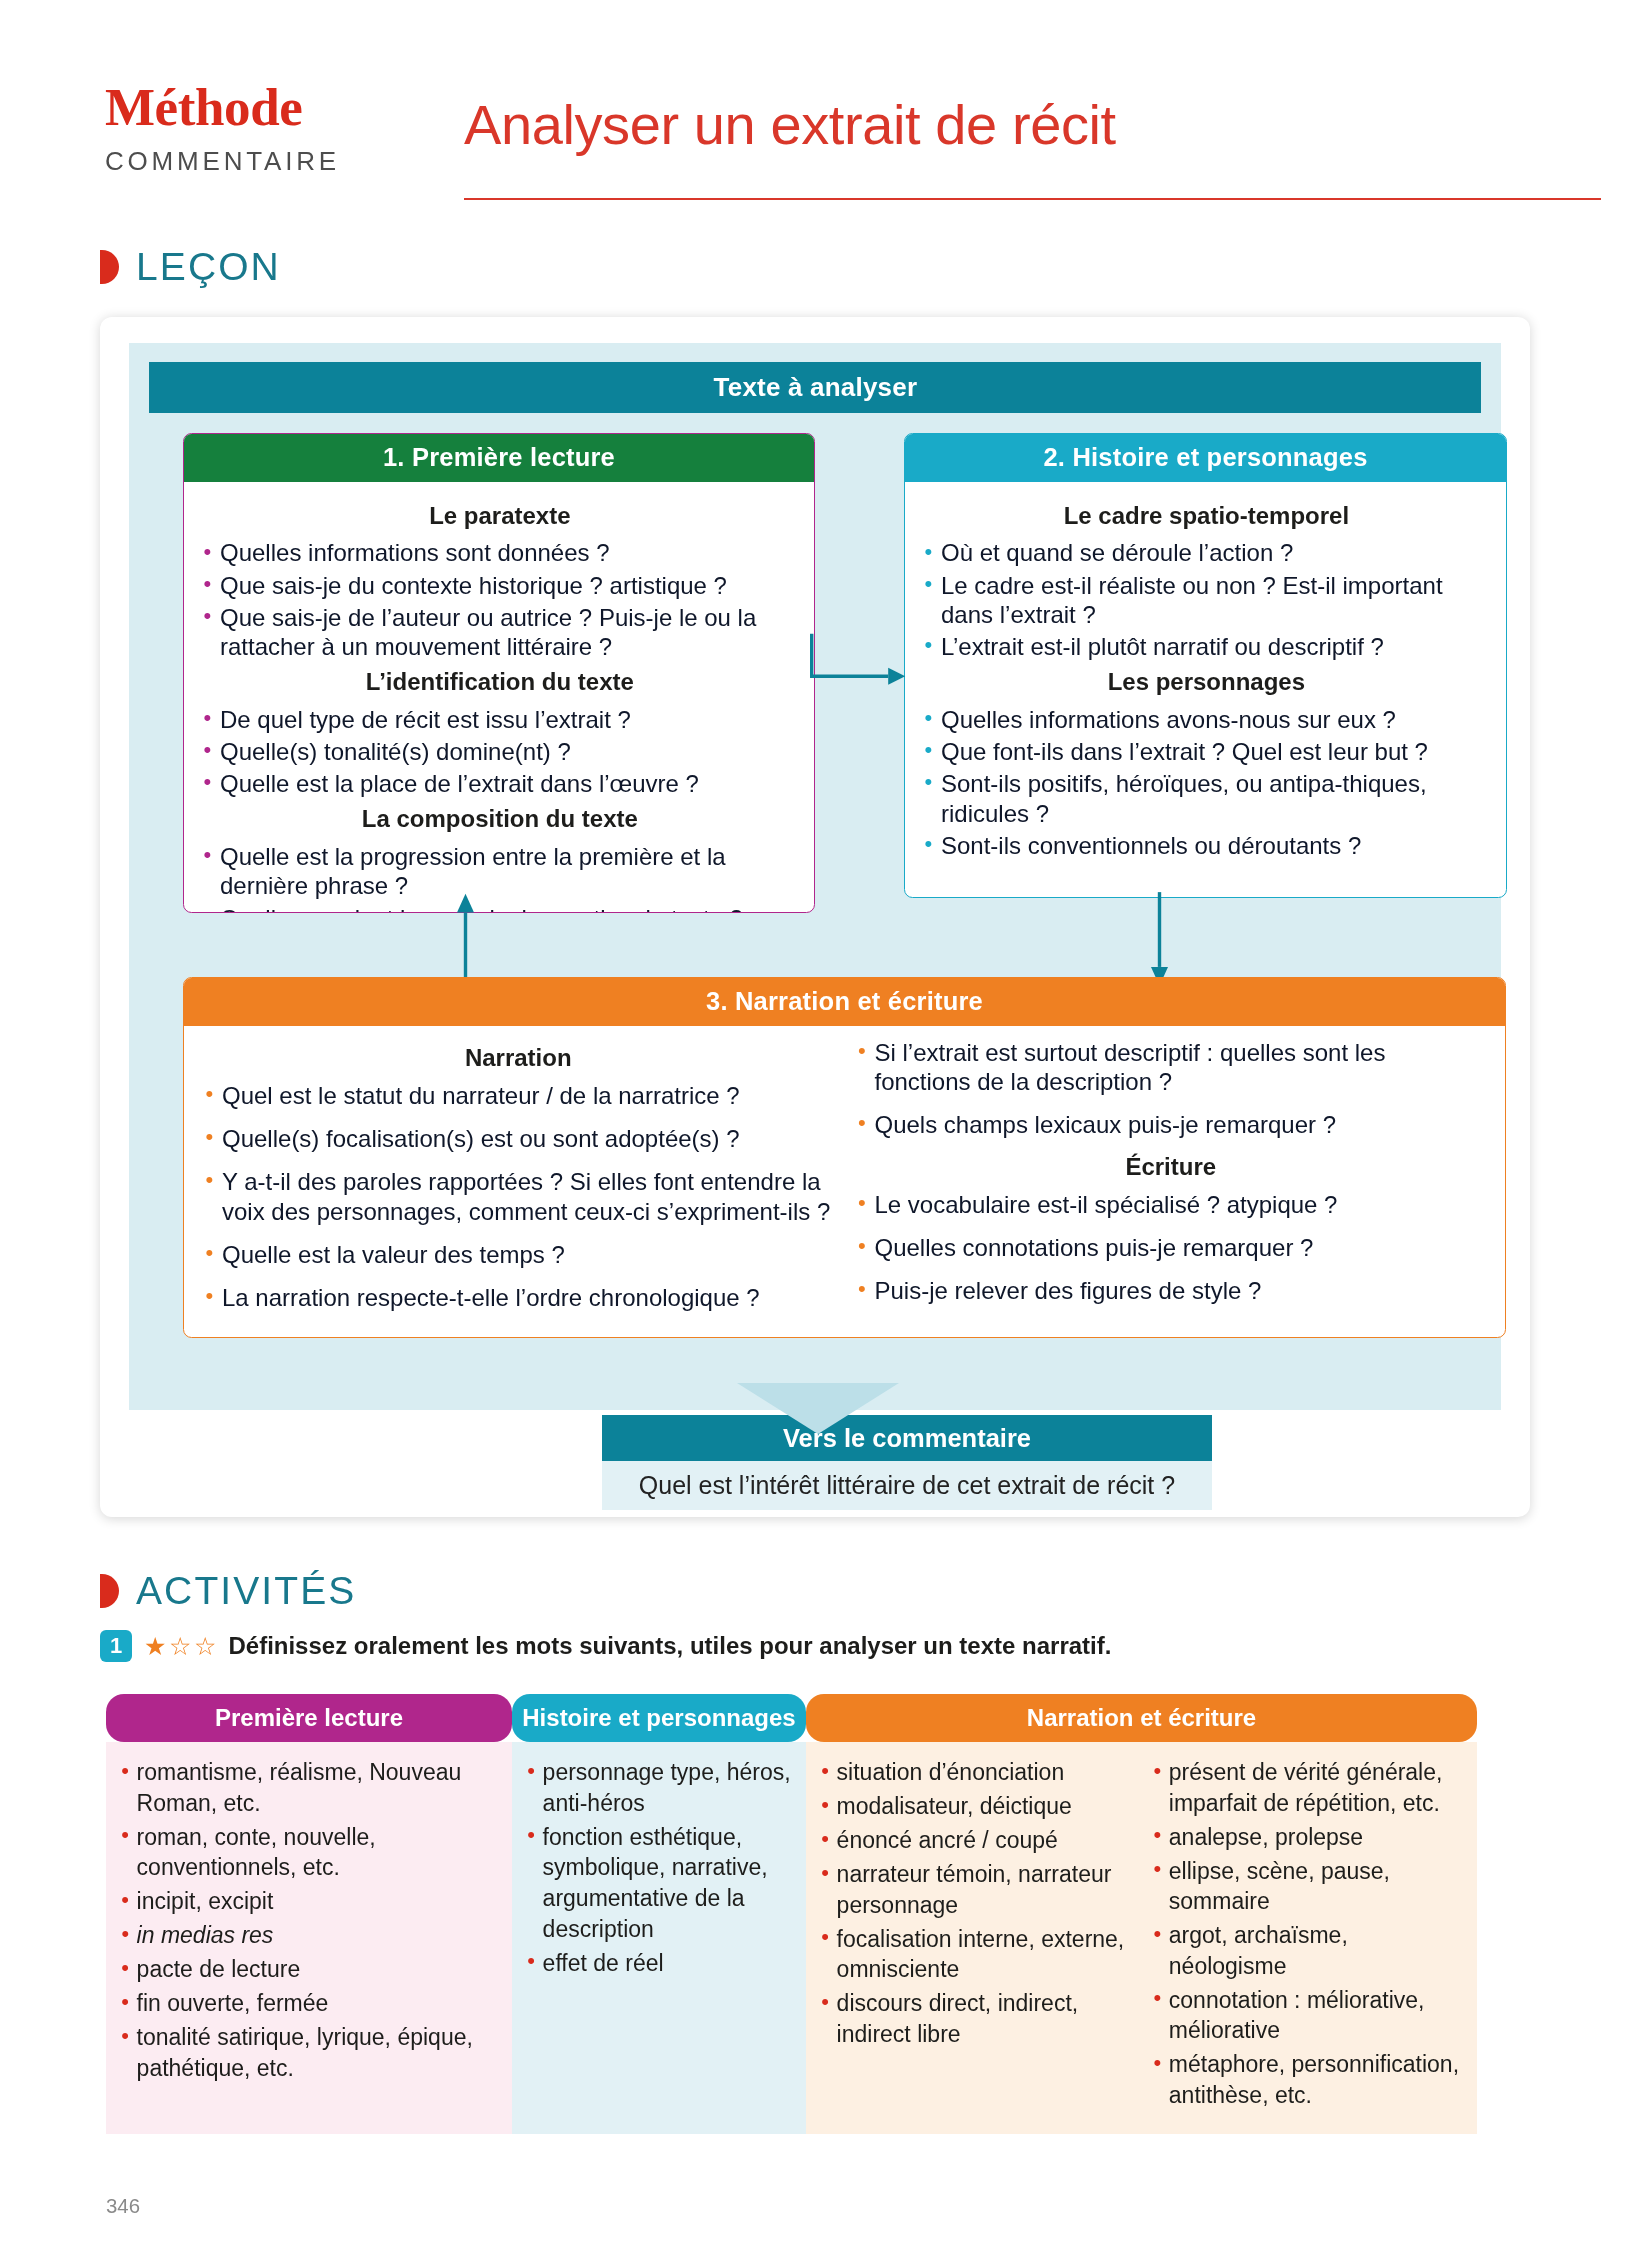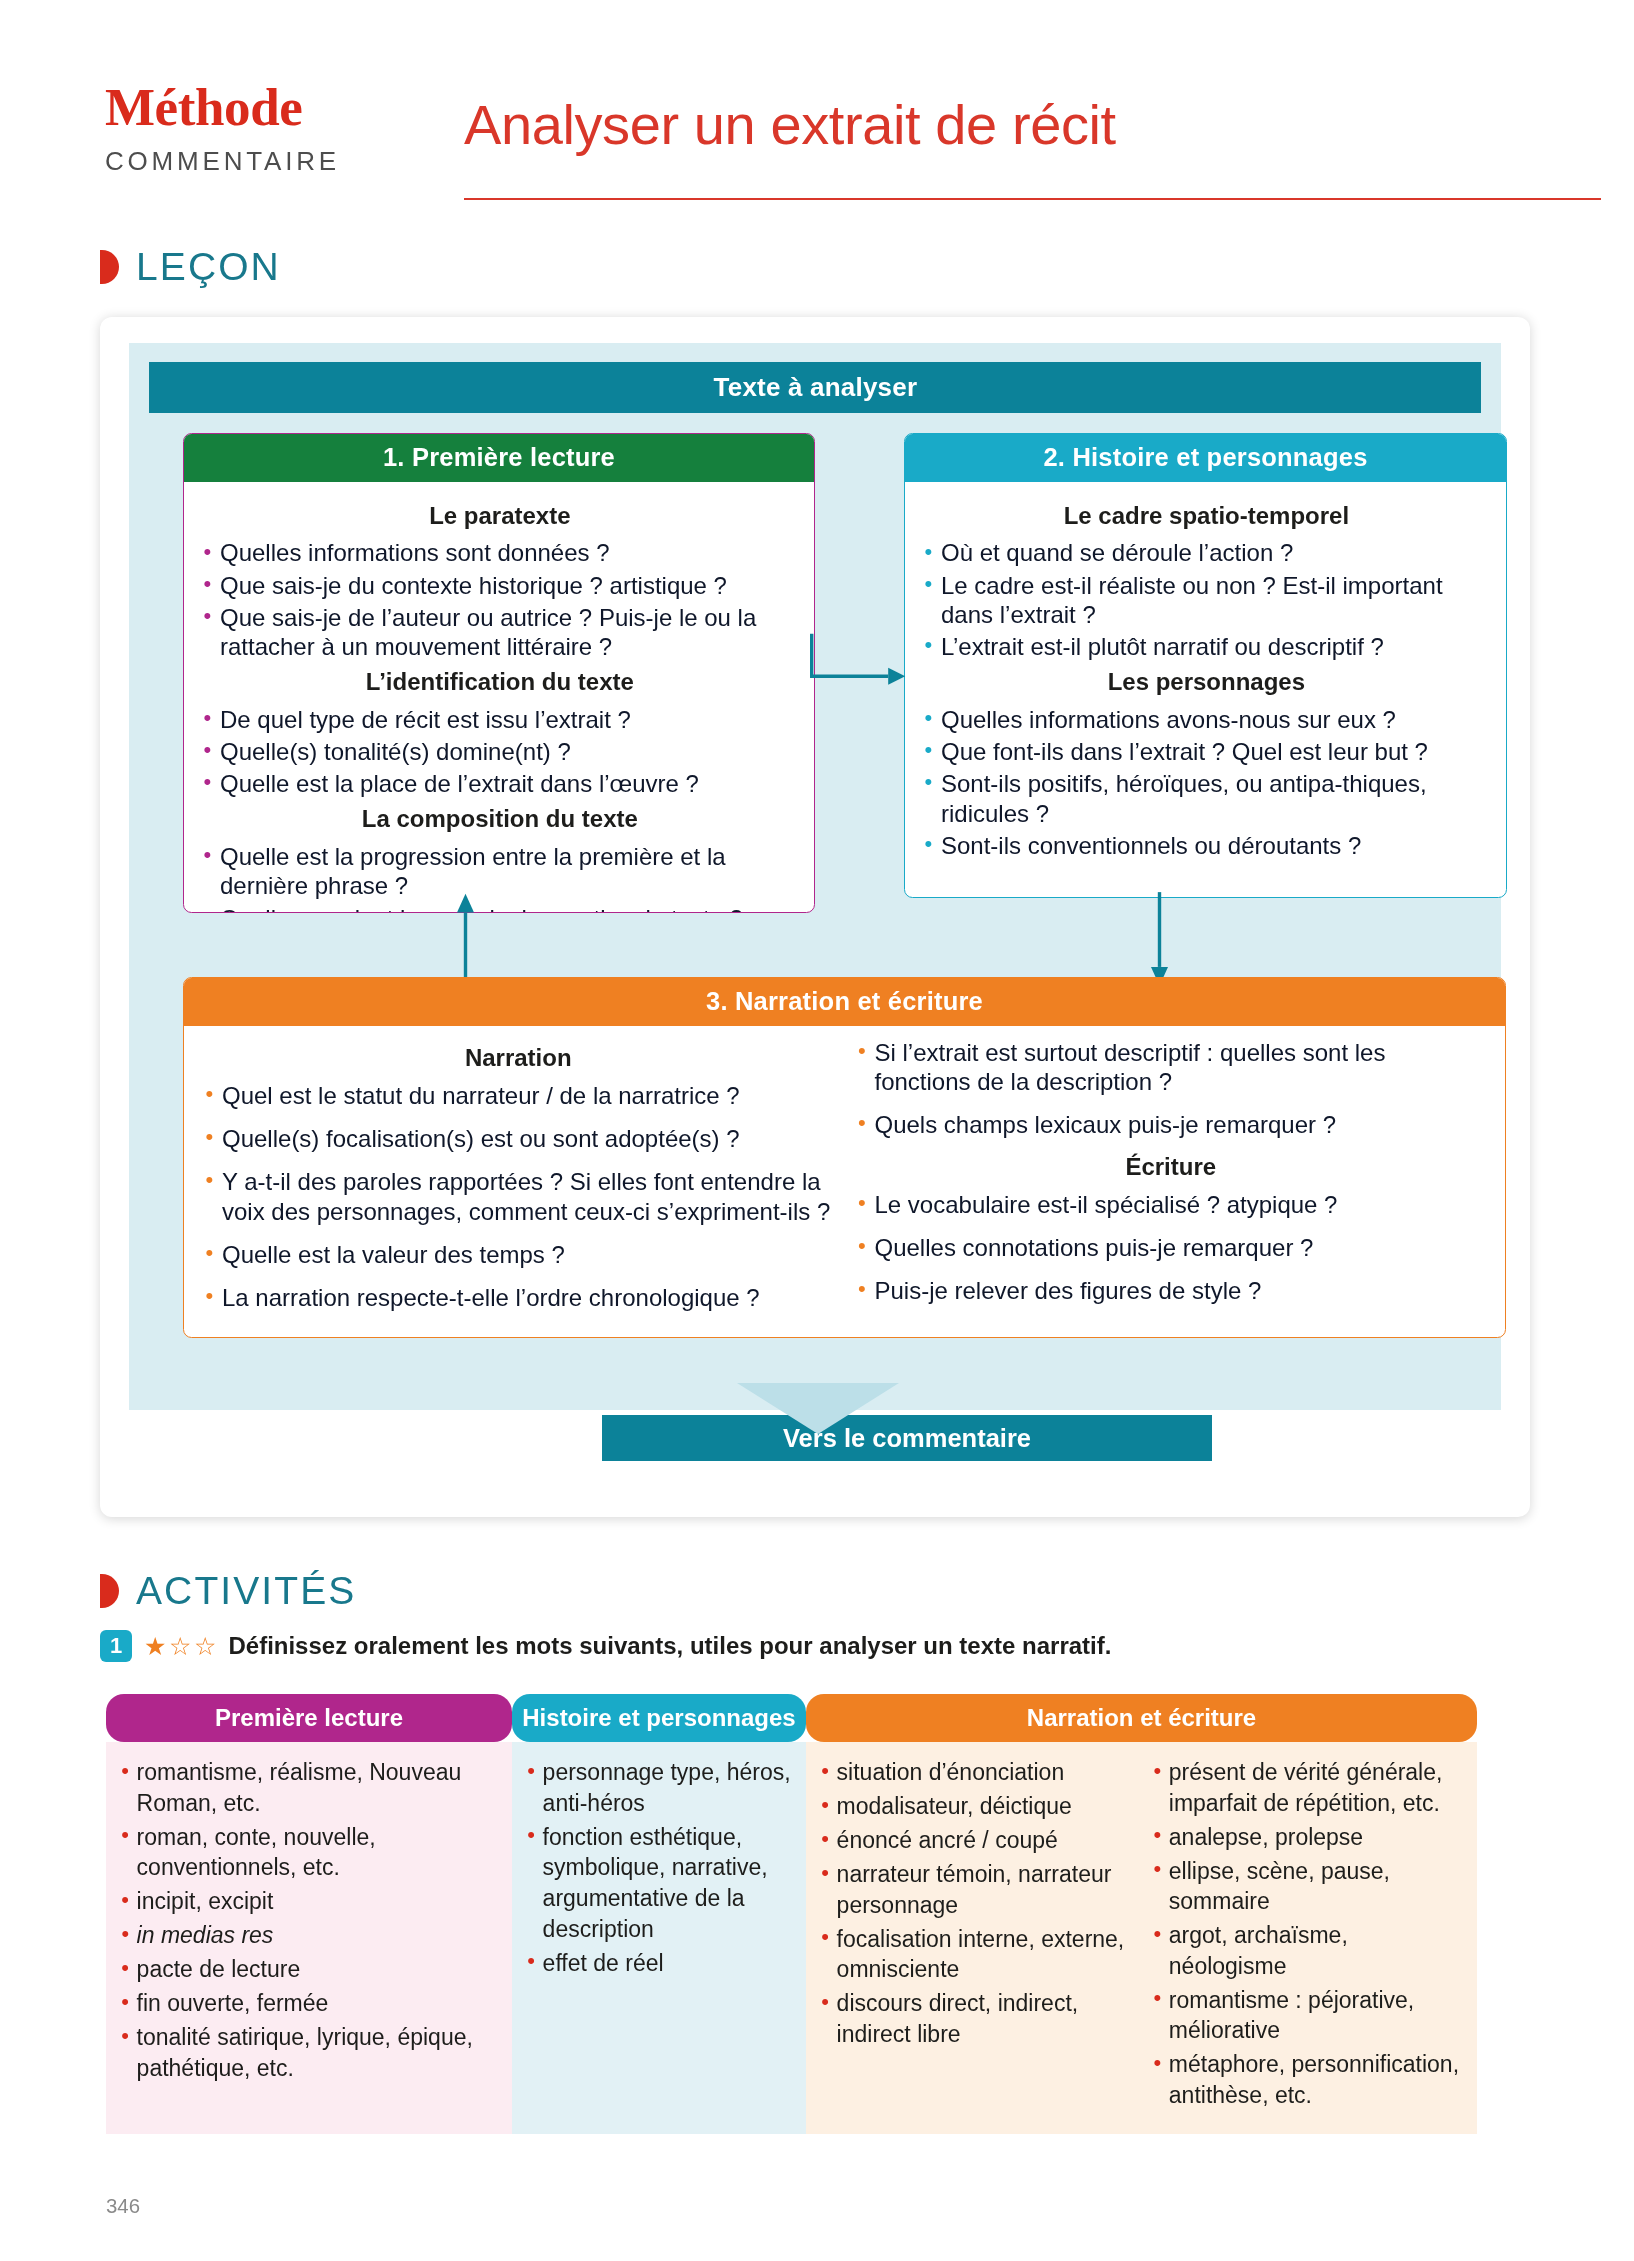--- a/index.html
+++ b/index.html
@@ -317,20 +317,21 @@
             </ul>
           </div>
         </div>
       </div>
 
     </div>
 
     <div class="vers-wrap">
       <div class="vers-chev"></div>
       <div class="vers-hd">Vers le commentaire</div>
+      <div class="vers-bd">Quel est l’intérêt littéraire de cet extrait de récit ?</div>
     </div>
   </div>
 
   <div class="section-head" id="activHead">
     <span class="sec-bullet"></span>
     <span class="sec-label">ACTIVITÉS</span>
   </div>
 
   <div class="exo-row">
     <span class="exo-num">1</span>
@@ -382,21 +383,21 @@
             <li>focalisation interne, externe, omnisciente</li>
             <li>discours direct, indirect, indirect libre</li>
           </ul>
         </div>
         <div class="half">
           <ul class="w">
             <li>présent de vérité générale, imparfait de répétition, etc.</li>
             <li>analepse, prolepse</li>
             <li>ellipse, scène, pause, sommaire</li>
             <li>argot, archaïsme, néologisme</li>
-            <li>romantisme : péjorative, méliorative</li>
+            <li>connotation : méliorative, méliorative</li>
             <li>métaphore, personnification, antithèse, etc.</li>
           </ul>
         </div>
       </div>
     </div>
 
   </div>
 
   <div class="folio">346</div>
 

